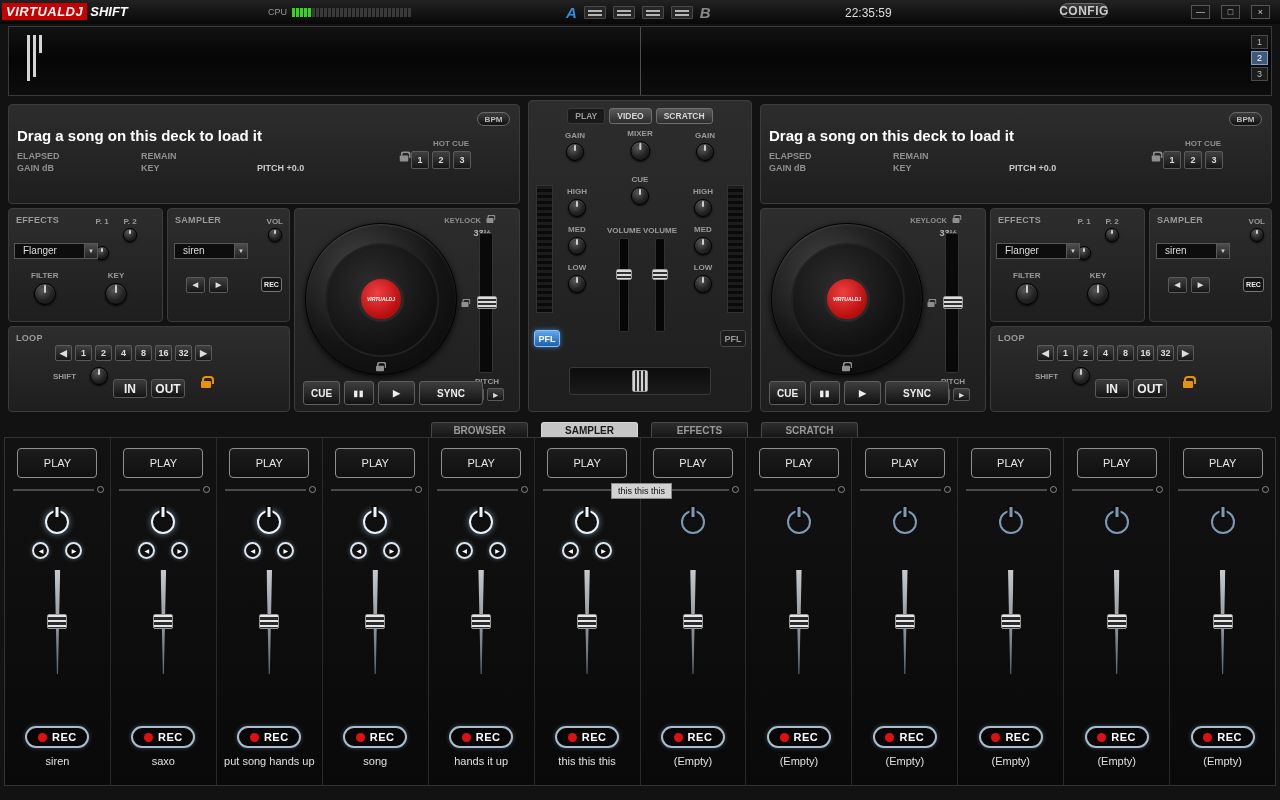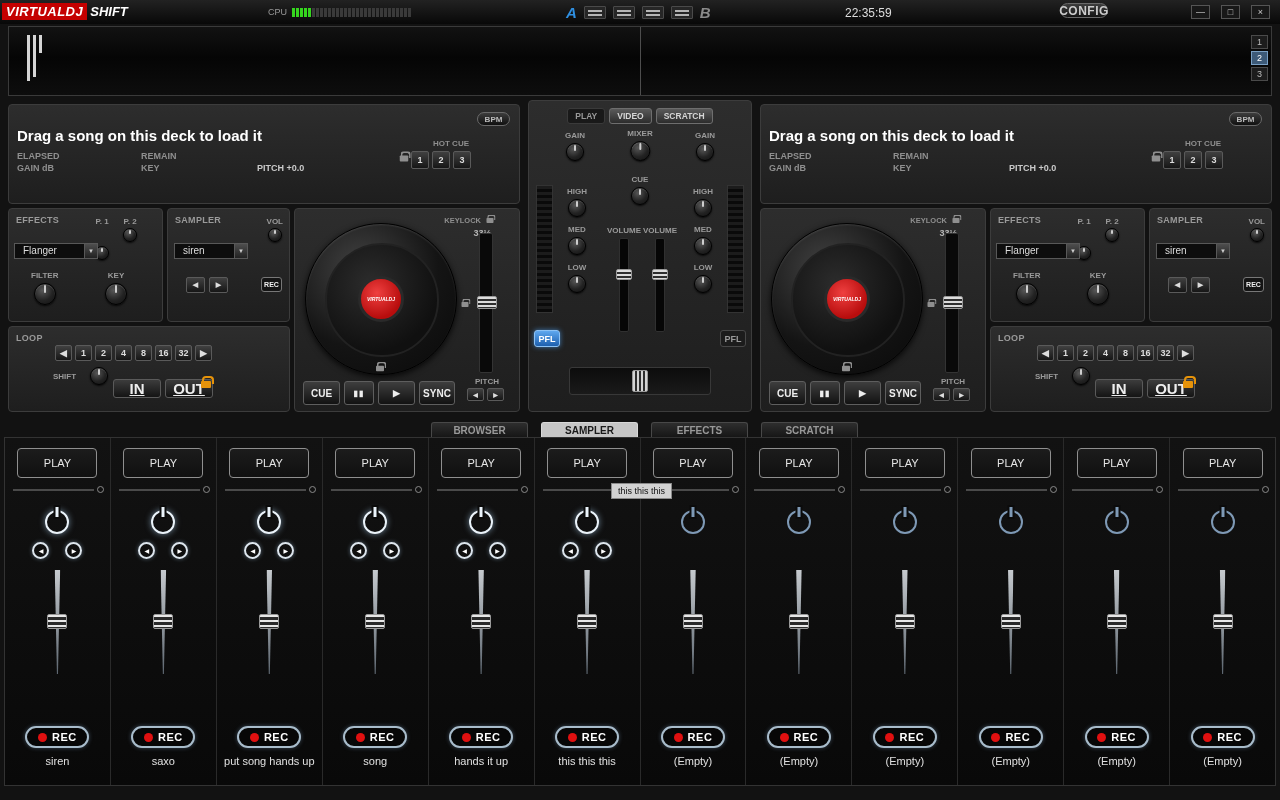--- a/index.html
+++ b/index.html
@@ -81,41 +81,41 @@
   .volk { position:absolute; right:6px; top:8px; display:flex; flex-direction:column; align-items:center; gap:2px; }
   .smp-dd { left:6px; top:34px; width:74px; }
   .smp-nav { position:absolute; left:18px; top:68px; display:flex; gap:4px; }
   .smp-nav .sq-btn { font-size:7px; width:19px; }
   .smp-rec { position:absolute; right:7px; top:68px; width:21px; height:15px; border:1px solid #777; border-radius:3px; background:#141414; color:#eee; font-size:7px; font-weight:bold; display:flex; align-items:center; justify-content:center; }
 
   .loop-row { position:absolute; left:46px; top:18px; display:flex; gap:3px; }
   .loop-row .sq-btn { width:17px; }
   .shift-group { position:absolute; left:44px; top:40px; display:flex; flex-direction:row; align-items:center; gap:14px; }
   .inout { position:absolute; left:104px; top:52px; display:flex; gap:4px; }
-  .io-btn { width:48px; height:19px; background:linear-gradient(#3c3c3c,#141414); border:1px solid #5a5a5a; border-radius:3px; color:#eee; font-size:15px; font-weight:bold; display:flex; align-items:center; justify-content:center;text-decoration:underline; }
+  .io-btn { width:34px; height:19px; background:linear-gradient(#3c3c3c,#141414); border:1px solid #5a5a5a; border-radius:3px; color:#eee; font-size:12px; font-weight:bold; display:flex; align-items:center; justify-content:center; }
   .loop-lock { left:192px; top:54px; }
 
   .keylock { position:absolute; right:24px; top:7px; display:flex; align-items:center; gap:4px; }
   .keylock span { font-size:7.5px; color:#8f8f8f; font-weight:bold; }
   .keylock .lock { position:relative; transform:scale(.7); }
   .rpm { position:absolute; right:28px; top:19px; font-size:9px; color:#b5b5b5; font-weight:bold; }
   .jog-wheel { position:absolute; left:10px; top:14px; width:152px; height:152px; border-radius:50%; background:radial-gradient(circle at 36% 30%, #424242, #141414 55%, #090909); border:1px solid #000; box-shadow:0 2px 6px rgba(0,0,0,.8), inset 0 1px 2px rgba(255,255,255,.12); }
   .jog-mid { position:absolute; left:19px; top:19px; width:114px; height:114px; border-radius:50%; background:radial-gradient(circle at 40% 35%, #2c2c2c, #101010 70%); border:2px solid #222; }
   .jog-center { position:absolute; left:50%; top:50%; width:46px; height:46px; transform:translate(-50%,-50%); border-radius:50%; background:radial-gradient(circle at 40% 35%, #ef4040, #b80d0d 70%); border:3px solid #2a2a2a; display:flex; align-items:center; justify-content:center; }
   .jog-center span { color:#fff; font-size:5px; font-weight:bold; font-style:italic; }
   .jog-lock { left:80px; top:156px; transform:scale(.8); }
   .jog-side-lock { left:165px; top:92px; transform:scale(.7); }
   .pitch-slider { position:absolute; left:184px; top:24px; width:14px; height:140px; background:#090909; border:1px solid #333; border-radius:2px; }
   .pitch-handle { position:absolute; left:-3px; top:62px; width:20px; height:13px; border:1px solid #999; border-radius:2px; background:repeating-linear-gradient(180deg,#dcdcdc 0 2px,#2e2e2e 2px 4px); }
   .pitch-label { position:absolute; left:180px; top:168px; font-size:8px; color:#9a9a9a; font-weight:bold; }
   .nudge { position:absolute; left:172px; top:179px; display:flex; gap:3px; }
   .nudge .sq-btn { width:16px; height:13px; font-size:6px; }
   .transport { position:absolute; left:8px; top:172px; display:flex; gap:4px; }
   .t-btn { height:24px; background:linear-gradient(#3e3e3e,#121212); border:1px solid #5e5e5e; border-radius:3px; color:#eee; font-weight:bold; font-size:10px; display:flex; align-items:center; justify-content:center; }
-  .t-cue { width:37px; } .t-pause { width:30px; font-size:8px; letter-spacing:1px; } .t-play { width:37px; font-size:9px; } .t-sync { width:36px;text-align:center; }
+  .t-cue { width:37px; } .t-pause { width:30px; font-size:8px; letter-spacing:1px; } .t-play { width:37px; font-size:9px; } .t-sync { width:64px;text-align:center; }
 
   
   .mixer { flex:1; position:relative; }
   .mixer-tabs { position:absolute; left:0; right:0; top:7px; display:flex; justify-content:center; gap:4px; }
   .mtab { height:16px; padding:0 7px; font-size:8.5px; font-weight:bold; display:flex; align-items:center; border-radius:3px; }
   .mtab.pressed { background:#191919; border:1px solid #3a3a3a; color:#9a9a9a; }
   .mtab.raised { background:linear-gradient(#5a5a5a,#2c2c2c); border:1px solid #6e6e6e; color:#d5d5d5; }
   .kgroup-v { position:absolute; display:flex; flex-direction:column; align-items:center; gap:3px; }
   .mx-gain-l { left:36px; top:30px; } .mx-gain-r { right:36px; top:30px; }
   .mx-master { left:50%; transform:translateX(-50%); top:28px; }

